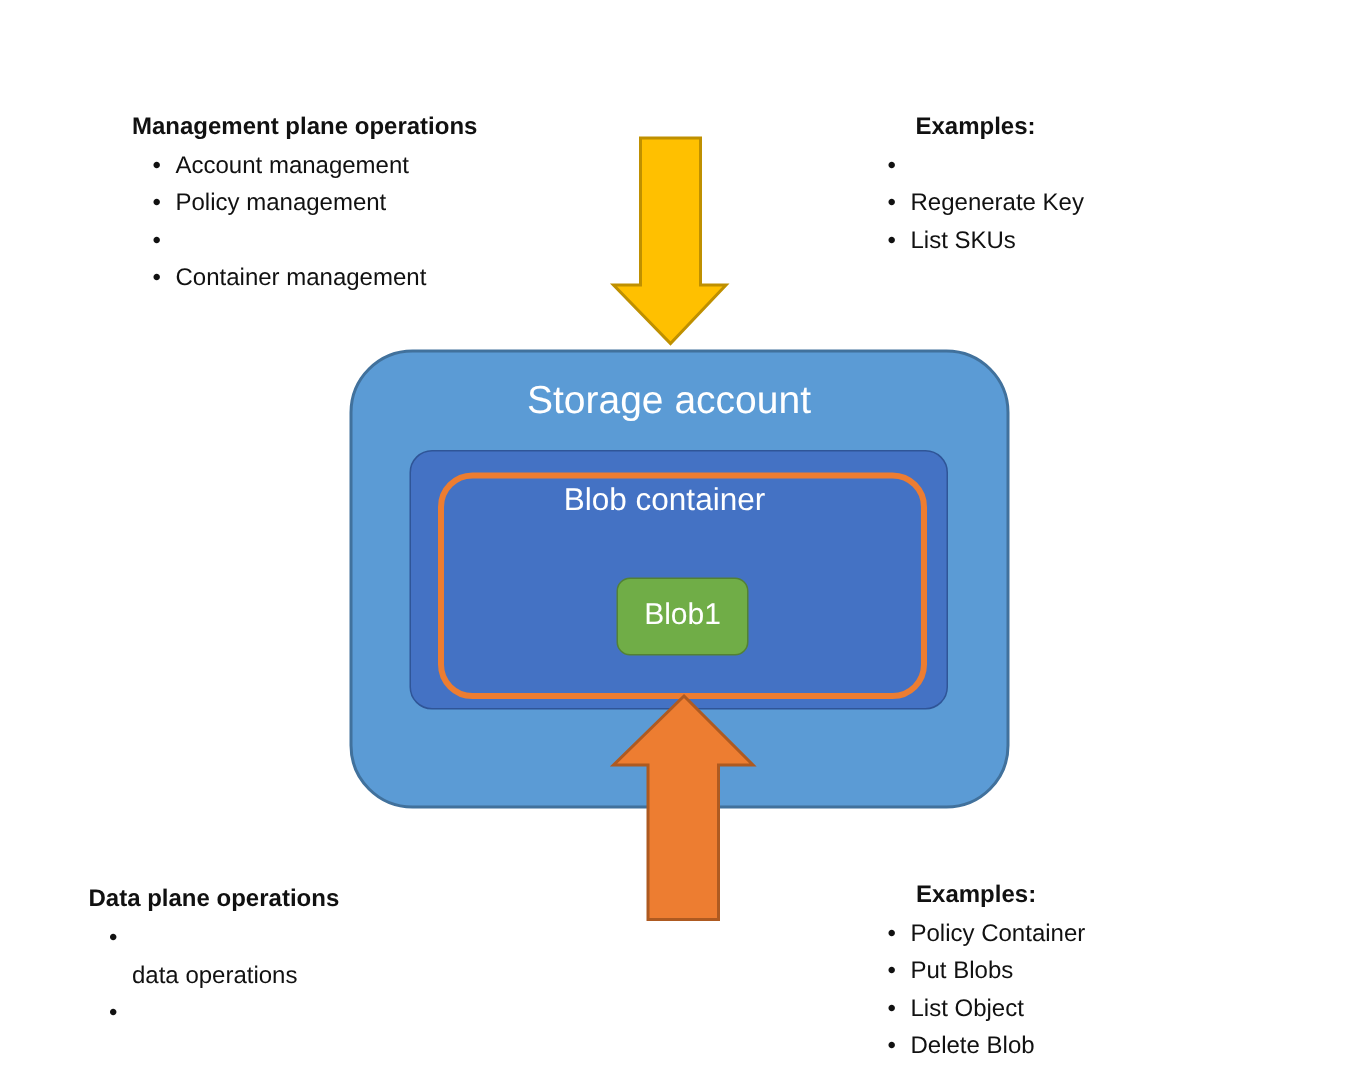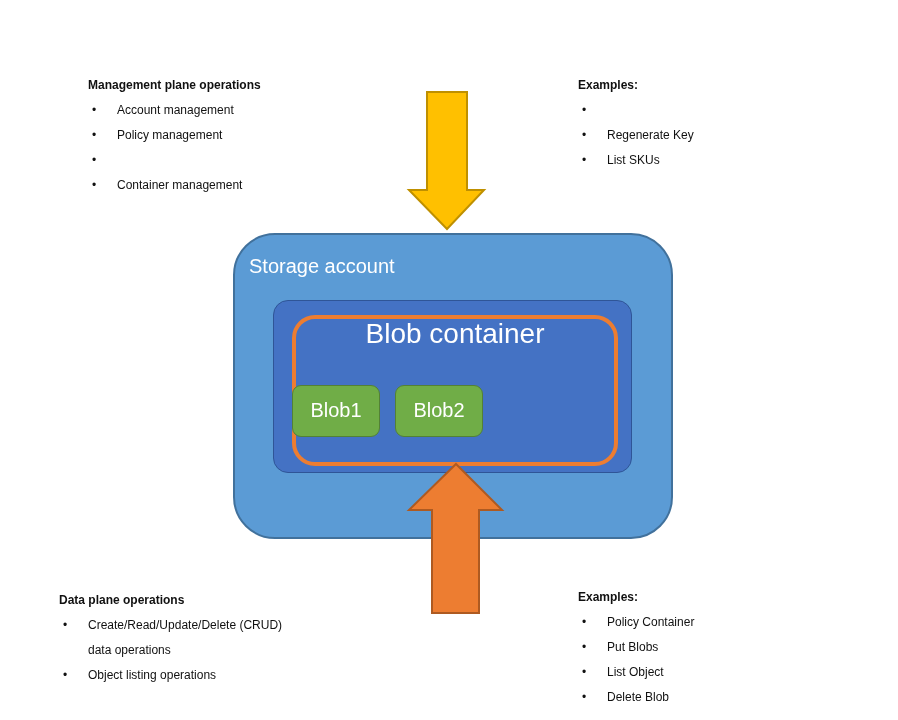--- a/index.html
+++ b/index.html
@@ -16,48 +16,48 @@
 
   
   .storage-box {
     left: 233px; top: 233px; width: 440px; height: 306px;
     border-radius: 42px;
     background: var(--storage-fill, #5B9BD5);
     border: 2px solid var(--storage-border, #41719C);
     box-sizing: border-box;
   }
   .storage-title {
-    left: 249px; top: 254px; width: 440px;
-    text-align: left;
-    font-size: 20px; line-height: 24px;
+    left: 226px; top: 254px; width: 440px;
+    text-align: center;
+    font-size: 26px; line-height: 24px;
     color: var(--label-text, #ffffff);
   }
   .container-box {
     left: 273px; top: 300px; width: 359px; height: 173px;
     border-radius: 15px;
     background: var(--container-fill, #4472C4);
     border: 1.5px solid var(--container-border, #2F5597);
     box-sizing: border-box;
   }
   .orange-ring {
     left: 292px; top: 315px; width: 326px; height: 151px;
     border-radius: 23px;
     border: 4px solid var(--ring-border, #ED7D31);
     box-sizing: border-box;
     background: transparent;
   }
   .container-title {
-    left: 292px; top: 322px; width: 326px;
+    left: 280px; top: 322px; width: 326px;
     text-align: center;
-    font-size: 28px; line-height: 24px;
+    font-size: 21px; line-height: 24px;
     color: var(--label-text, #ffffff);
   }
   .blob-row {
     left: 292px; top: 385px; width: 326px;
-    display: flex; gap: 15px;
+    display: flex; justify-content: center; gap: 15px;
   }
   .blob {
     width: 88px; height: 52px;
     border-radius: 9px;
     background: var(--blob-fill, #70AD47);
     border: 1.5px solid var(--blob-border, #538135);
     box-sizing: border-box;
     color: var(--label-text, #ffffff);
     font-size: 20px; line-height: 48px;
     text-align: center;
@@ -71,21 +71,21 @@
     stroke: var(--down-arrow-border, #BF9000);
     stroke-width: 2;
   }
   .up-arrow-shape {
     fill: var(--up-arrow-fill, #ED7D31);
     stroke: var(--up-arrow-border, #AE5A21);
     stroke-width: 2;
   }
 
   
-  .tblock { font-size: 12px; }
+  .tblock { font-size: 16px; text-align: center; }
   .tblock .hd { font-weight: bold; line-height: 26px; white-space: nowrap; }
   .tblock .row { display: flex; line-height: 25px; padding-left: 4px; white-space: nowrap; }
   .tblock .bullet { width: 25px; flex: 0 0 25px; }
   .mgmt-block  { left: 88px;  top: 72px; }
   .mgmt-ex     { left: 578px; top: 72px; }
   .data-block  { left: 59px;  top: 587px; }
   .data-ex     { left: 578px; top: 584px; }
 </style>
 </head>
 <body>
@@ -128,44 +128,41 @@
 
   <div class="abs storage-box"></div>
   <div class="abs storage-title">Storage account</div>
 
   <div class="abs container-box"></div>
   <div class="abs orange-ring"></div>
   <div class="abs container-title">Blob container</div>
 
   <div class="abs blob-row">
     <div class="blob">Blob1</div>
-    <div class="blob">Blob2</div>
   </div>
 
   <svg class="abs down-arrow-svg" width="84" height="145" viewBox="0 0 84 145">
     <polygon class="down-arrow-shape" points="22,4 62,4 62,102 79,102 42,141 4,102 22,102"></polygon>
   </svg>
 
   <svg class="abs up-arrow-svg" width="102" height="160" viewBox="0 0 102 160">
     <polygon class="up-arrow-shape" points="51,6 97,52 74,52 74,155 27,155 27,52 4,52"></polygon>
   </svg>
 
   <div class="abs tblock data-block">
     <div class="hd">Data plane operations</div>
     <div class="row">
       <span class="bullet">•</span>
-      <span>Create/Read/Update/Delete (CRUD)</span>
     </div>
     <div class="row">
       <span class="bullet"></span>
       <span>data operations</span>
     </div>
     <div class="row">
       <span class="bullet">•</span>
-      <span>Object listing operations</span>
     </div>
   </div>
 
   <div class="abs tblock data-ex">
     <div class="hd">Examples:</div>
     <div class="row">
       <span class="bullet">•</span>
       <span>Policy Container</span>
     </div>
     <div class="row">

